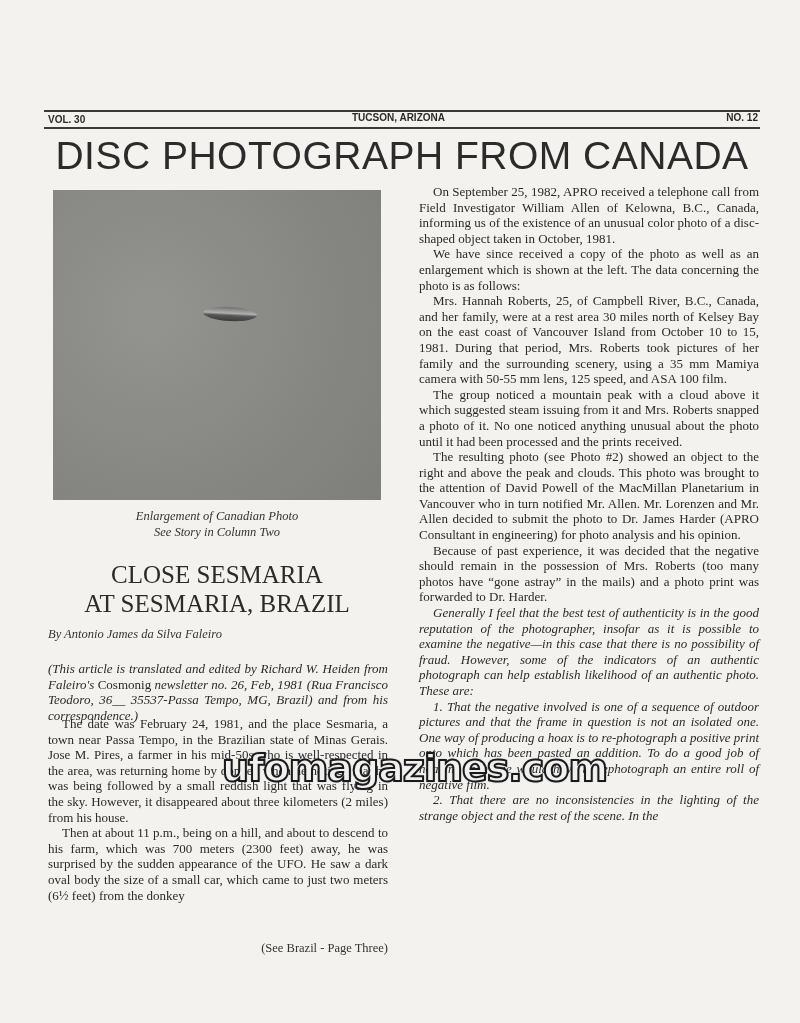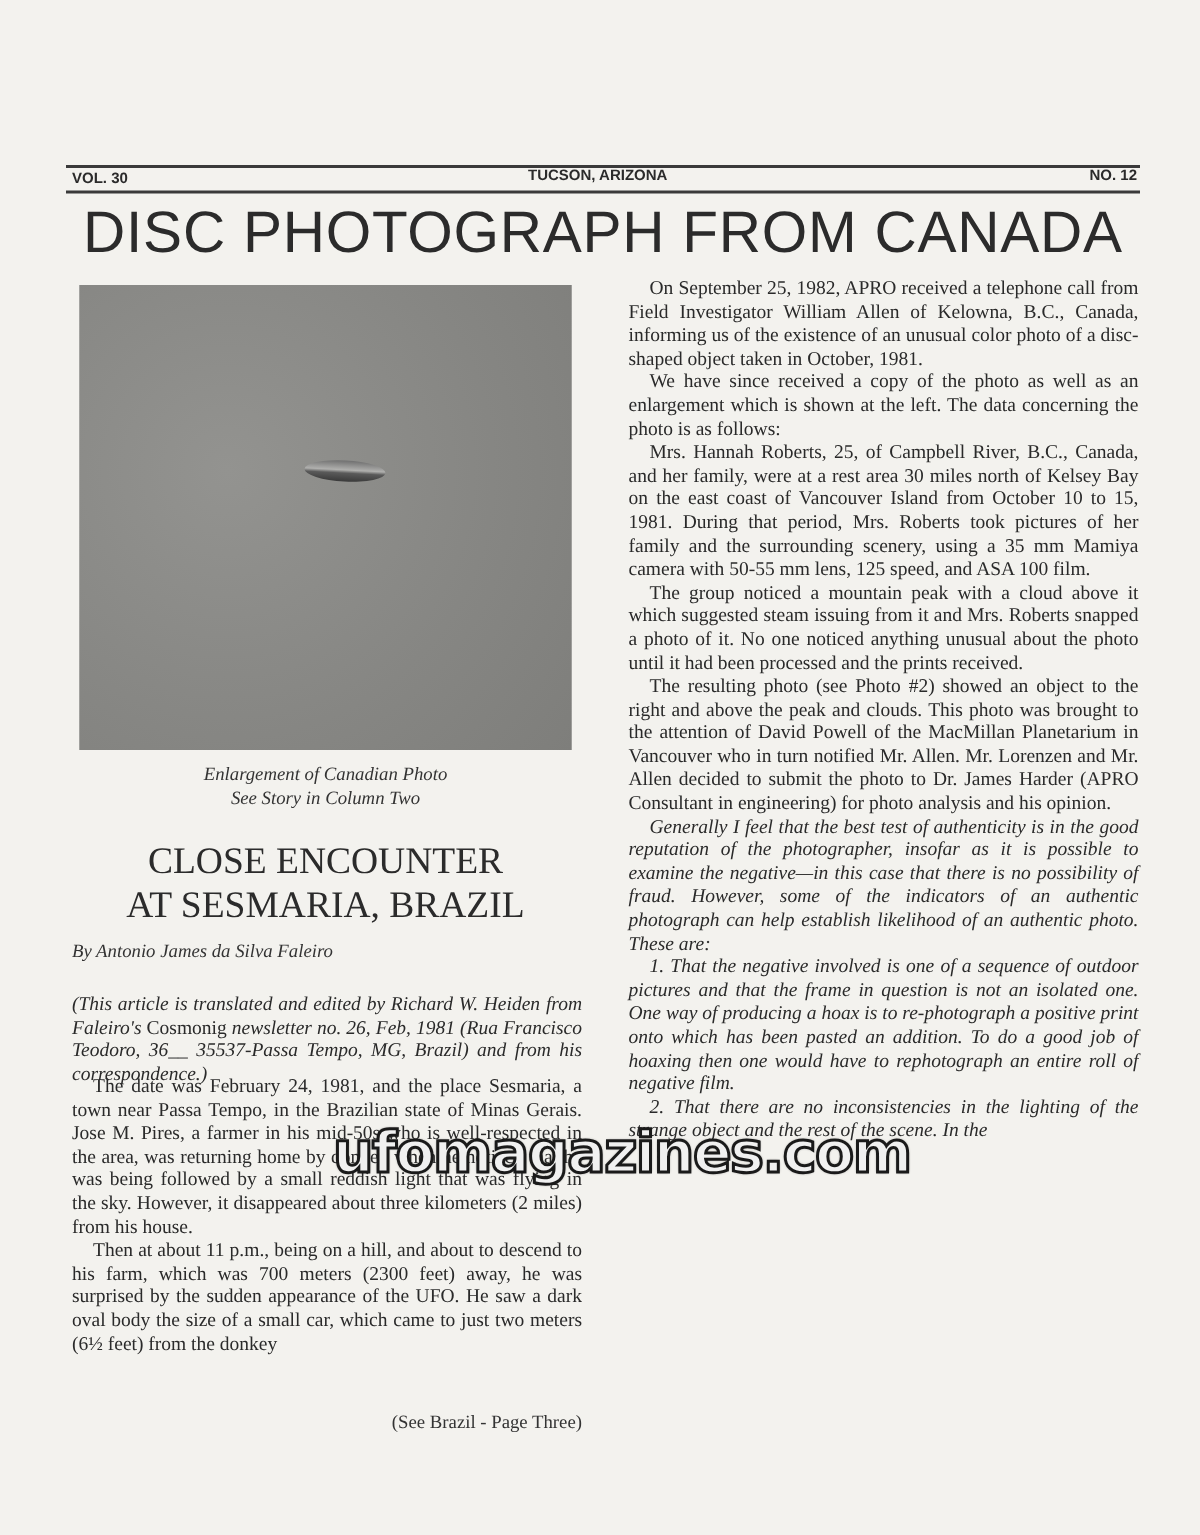--- a/index.html
+++ b/index.html
@@ -104,21 +104,21 @@
 
   <div class="photo">
     <div class="disc"></div>
   </div>
   <div class="caption">
     <div>Enlargement of Canadian Photo</div>
     <div>See Story in Column Two</div>
   </div>
 
   <div class="h2">
-    <div>CLOSE ENCOUNTER</div>
+    <div>CLOSE SESMARIA</div>
     <div>AT SESMARIA, BRAZIL</div>
   </div>
 
   <div class="byline">By Antonio James da Silva Faleiro</div>
 
   <div class="col col-left-note">
     <p class="noindent"><span>(This article is translated and edited by Richard W. Heiden from Faleiro's </span><span class="roman">Cosmonig</span><span> newsletter no. 26, Feb, 1981 (Rua Francisco Teodoro, 36__ 35537-Passa Tempo, MG, Brazil) and from his correspondence.)</span></p>
   </div>
 
   <div class="col col-left-body">
@@ -127,20 +127,21 @@
   </div>
 
   <div class="continued">(See Brazil - Page Three)</div>
 
   <div class="col col-right">
     <p>On September 25, 1982, APRO received a telephone call from Field Investigator William Allen of Kelowna, B.C., Canada, informing us of the existence of an unusual color photo of a disc-shaped object taken in October, 1981.</p>
     <p>We have since received a copy of the photo as well as an enlargement which is shown at the left. The data concerning the photo is as follows:</p>
     <p>Mrs. Hannah Roberts, 25, of Campbell River, B.C., Canada, and her family, were at a rest area 30 miles north of Kelsey Bay on the east coast of Vancouver Island from October 10 to 15, 1981. During that period, Mrs. Roberts took pictures of her family and the surrounding scenery, using a 35 mm Mamiya camera with 50-55 mm lens, 125 speed, and ASA 100 film.</p>
     <p>The group noticed a mountain peak with a cloud above it which suggested steam issuing from it and Mrs. Roberts snapped a photo of it. No one noticed anything unusual about the photo until it had been processed and the prints received.</p>
     <p>The resulting photo (see Photo #2) showed an object to the right and above the peak and clouds. This photo was brought to the attention of David Powell of the MacMillan Planetarium in Vancouver who in turn notified Mr. Allen. Mr. Lorenzen and Mr. Allen decided to submit the photo to Dr. James Harder (APRO Consultant in engineering) for photo analysis and his opinion.</p>
+    <p>Because of past experience, it was decided that the negative should remain in the possession of Mrs. Roberts (too many photos have “gone astray” in the mails) and a photo print was forwarded to Dr. Harder.</p>
     <div class="quote" style="margin-top:0;">
       <p>Generally I feel that the best test of authenticity is in the good reputation of the photographer, insofar as it is possible to examine the negative—in this case that there is no possibility of fraud. However, some of the indicators of an authentic photograph can help establish likelihood of an authentic photo. These are:</p>
       <p>1. That the negative involved is one of a sequence of outdoor pictures and that the frame in question is not an isolated one. One way of producing a hoax is to re-photograph a positive print onto which has been pasted an addition. To do a good job of hoaxing then one would have to rephotograph an entire roll of negative film.</p>
       <p>2. That there are no inconsistencies in the lighting of the strange object and the rest of the scene. In the</p>
     </div>
   </div>
 
   <div class="watermark">ufomagazines.com</div>
 </div>
 

